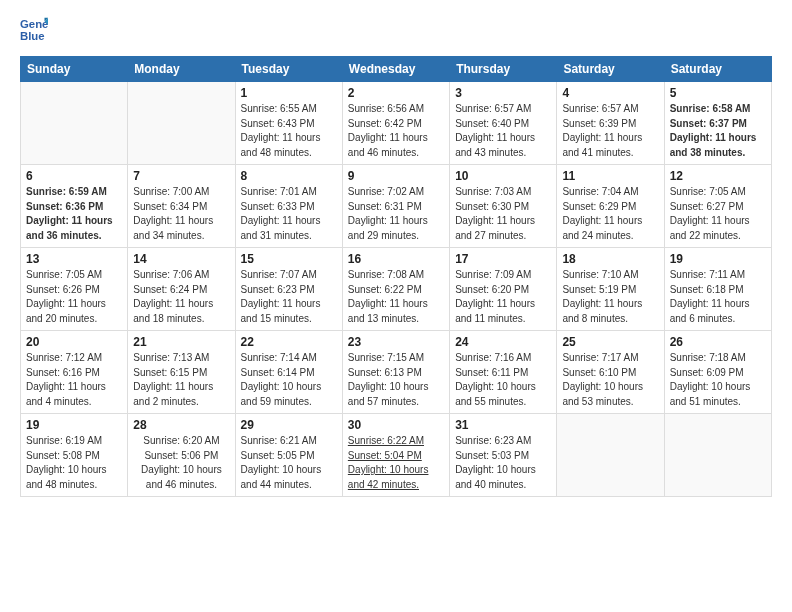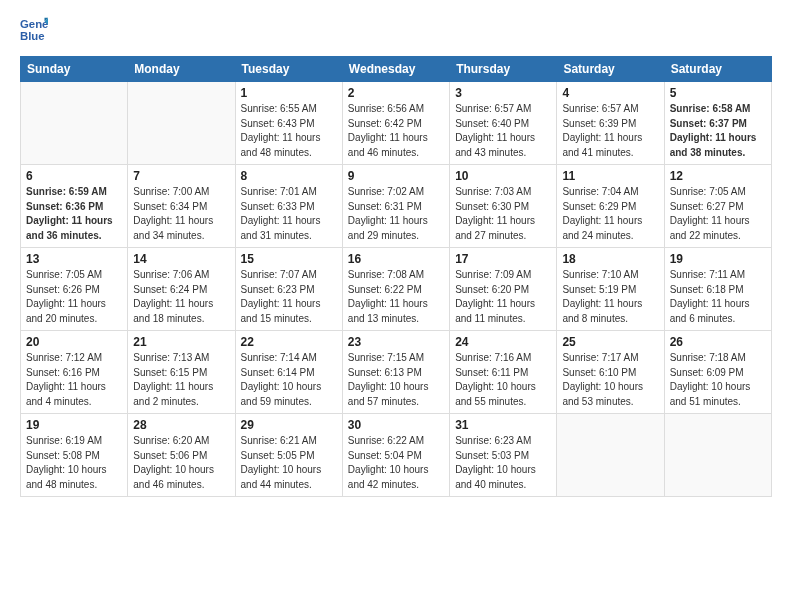--- a/index.html
+++ b/index.html
@@ -298,33 +298,33 @@
         </tr>
         <tr class="week-row">
           <td>
             <div class="day-number">19</div>
             <div class="day-detail" style="white-space: pre-line;">Sunrise: 6:19 AM
 Sunset: 5:08 PM
 Daylight: 10 hours and 48 minutes.</div>
           </td>
           <td>
             <div class="day-number">28</div>
-            <div class="day-detail" style="white-space: pre-line;">Sunrise: 6:20 AM
+            <div class="day-detail" style="white-space: pre-line; text-align: center;">Sunrise: 6:20 AM
 Sunset: 5:06 PM
 Daylight: 10 hours and 46 minutes.</div>
           </td>
           <td>
             <div class="day-number">29</div>
             <div class="day-detail" style="white-space: pre-line;">Sunrise: 6:21 AM
 Sunset: 5:05 PM
 Daylight: 10 hours and 44 minutes.</div>
           </td>
           <td>
             <div class="day-number">30</div>
-            <div class="day-detail" style="white-space: pre-line;">Sunrise: 6:22 AM
+            <div class="day-detail" style="white-space: pre-line; text-decoration: underline;">Sunrise: 6:22 AM
 Sunset: 5:04 PM
 Daylight: 10 hours and 42 minutes.</div>
           </td>
           <td>
             <div class="day-number">31</div>
             <div class="day-detail" style="white-space: pre-line;">Sunrise: 6:23 AM
 Sunset: 5:03 PM
 Daylight: 10 hours and 40 minutes.</div>
           </td>
           <td class="empty"></td>

